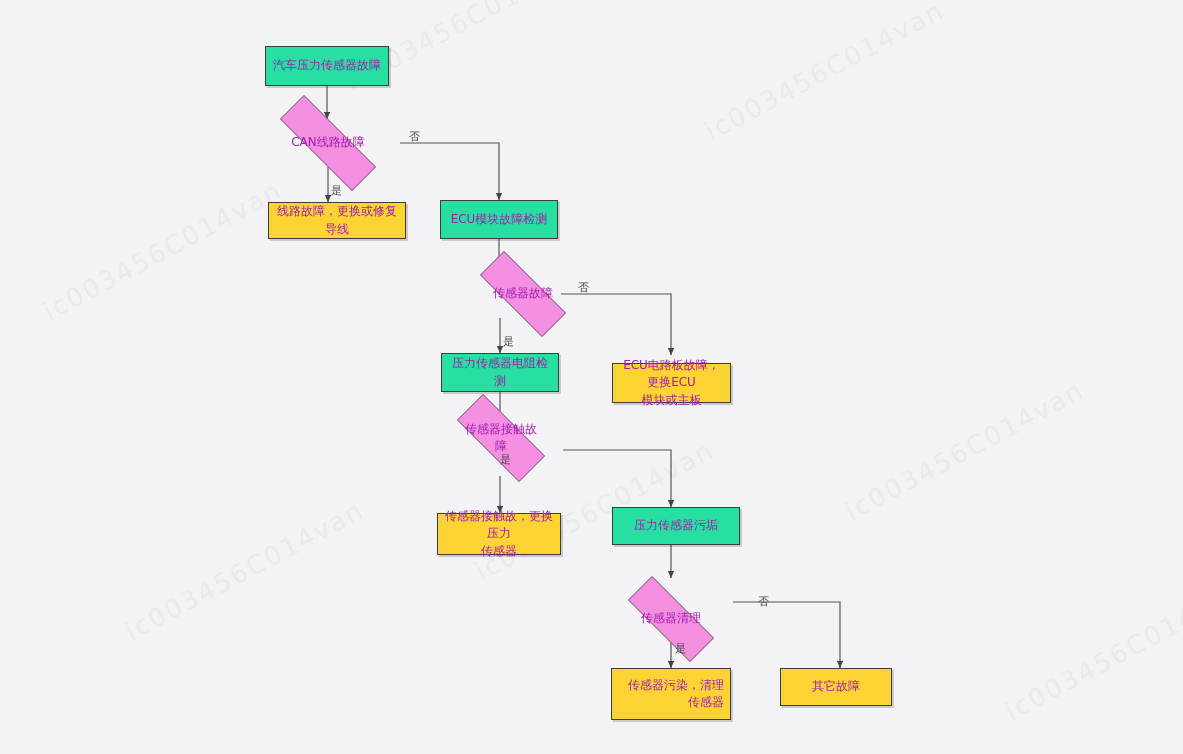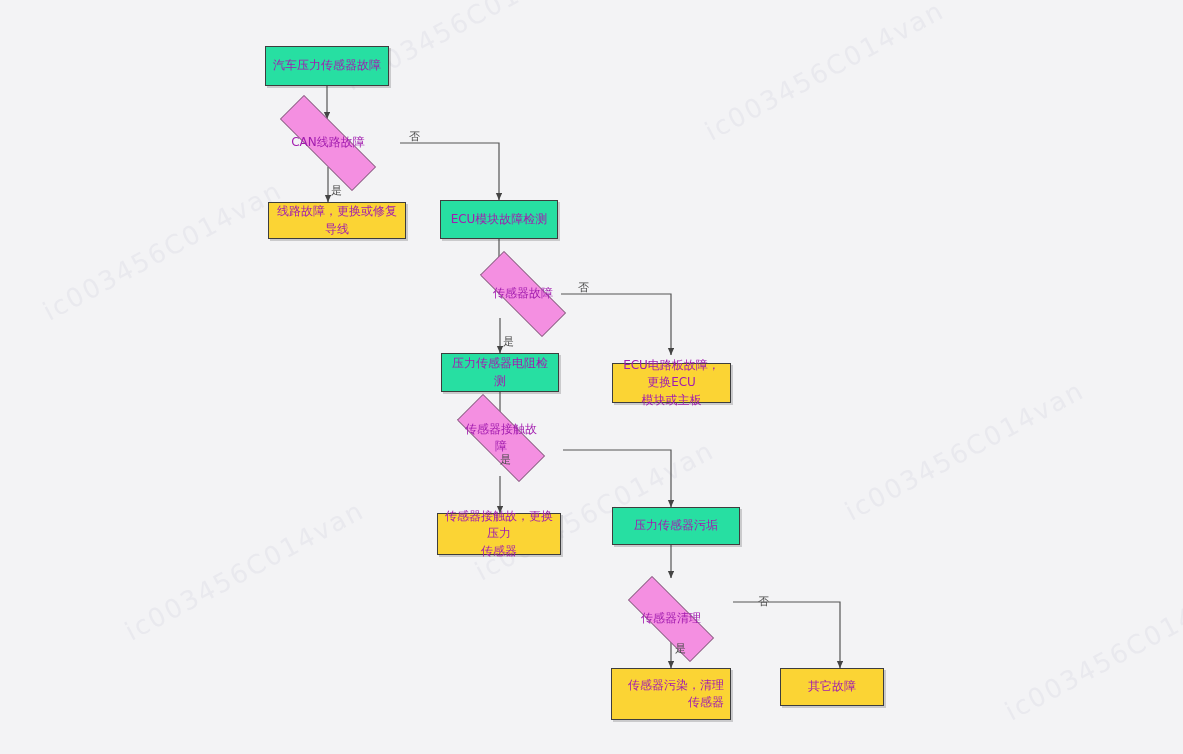--- a/index.html
+++ b/index.html
@@ -179,21 +179,21 @@
       <div class="node rect green" style="left: 612px; top: 507px; width: 128px; height: 38px;">
         <span class="node-label">压力传感器污垢</span>
       </div>
       <div class="node diamond " style="left: 609px; top: 595px; width: 124px; height: 48px;">
         <div class="dia-shape"></div>
         <span class="node-label">传感器清理</span>
       </div>
       <div class="node rect yellow" style="left: 611px; top: 668px; width: 120px; height: 52px; text-align: right;">
         <span class="node-label">传感器污染，清理传感器</span>
       </div>
-      <div class="node rect yellow" style="left: 780px; top: 668px; width: 104px; height: 38px;">
+      <div class="node rect yellow" style="left: 780px; top: 668px; width: 112px; height: 38px;">
         <span class="node-label">其它故障</span>
       </div>
     </div>
 
   <div id="edge-label-layer">
       <div class="edge-label" style="left: 409px; top: 131px;">否</div>
       <div class="edge-label" style="left: 331px; top: 185px;">是</div>
       <div class="edge-label" style="left: 578px; top: 282px;">否</div>
       <div class="edge-label" style="left: 503px; top: 336px;">是</div>
       <div class="edge-label" style="left: 500px; top: 454px;">是</div>

